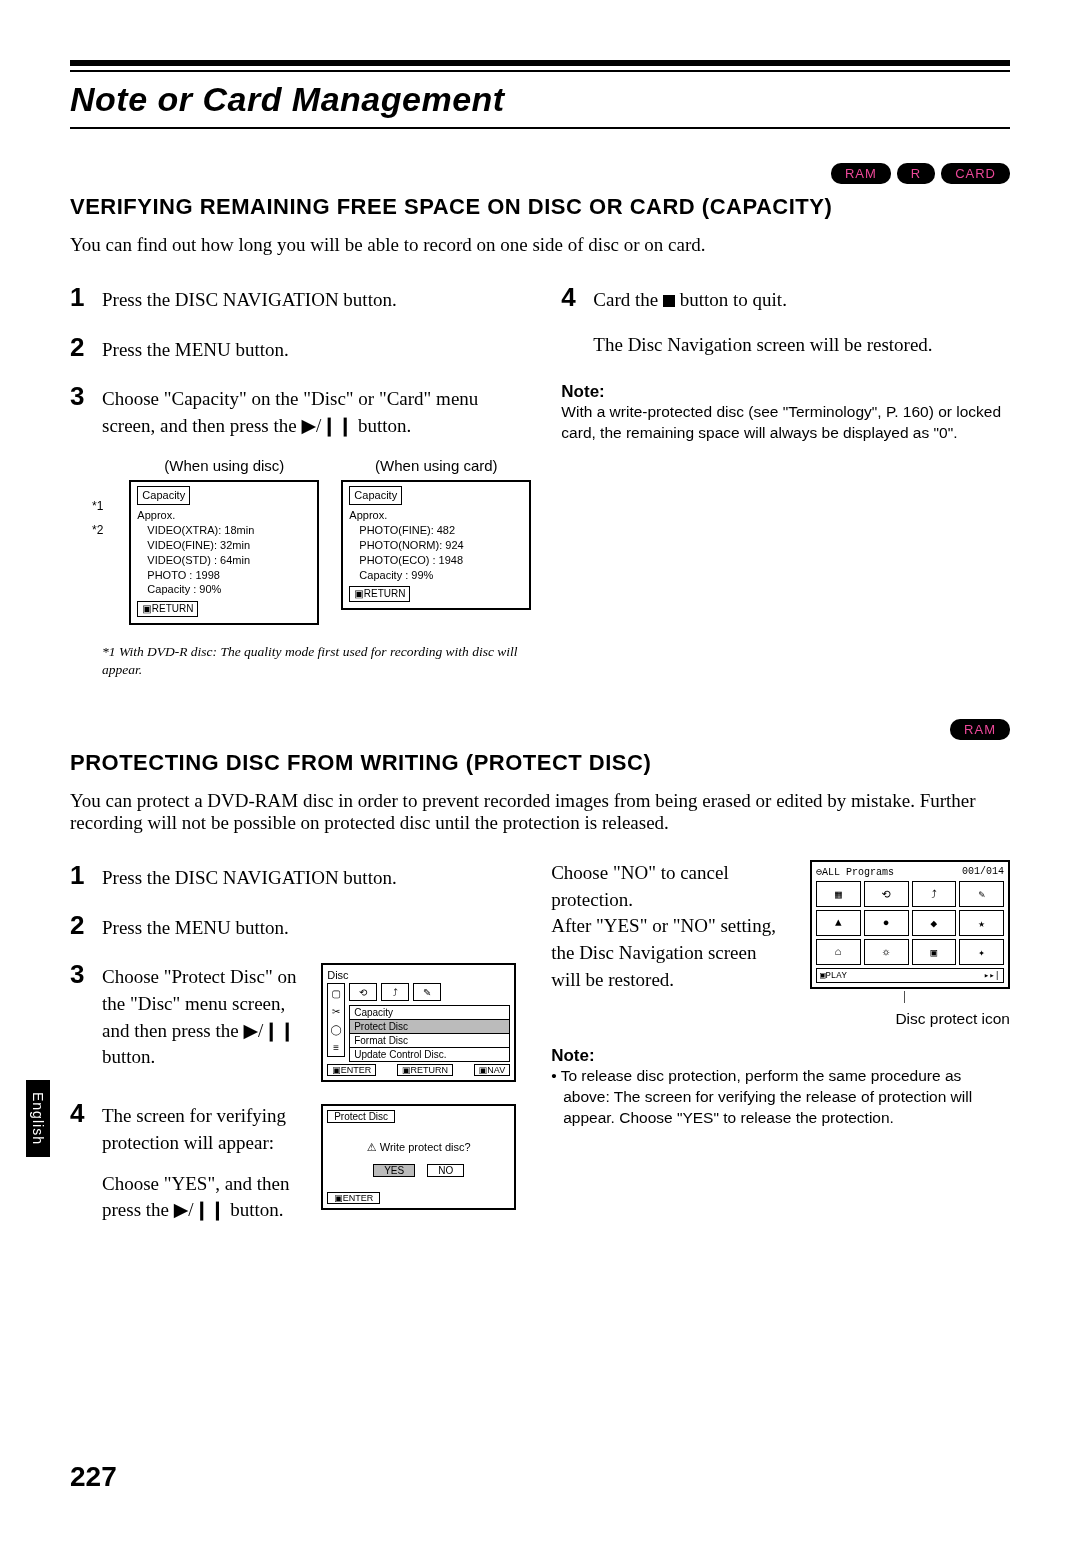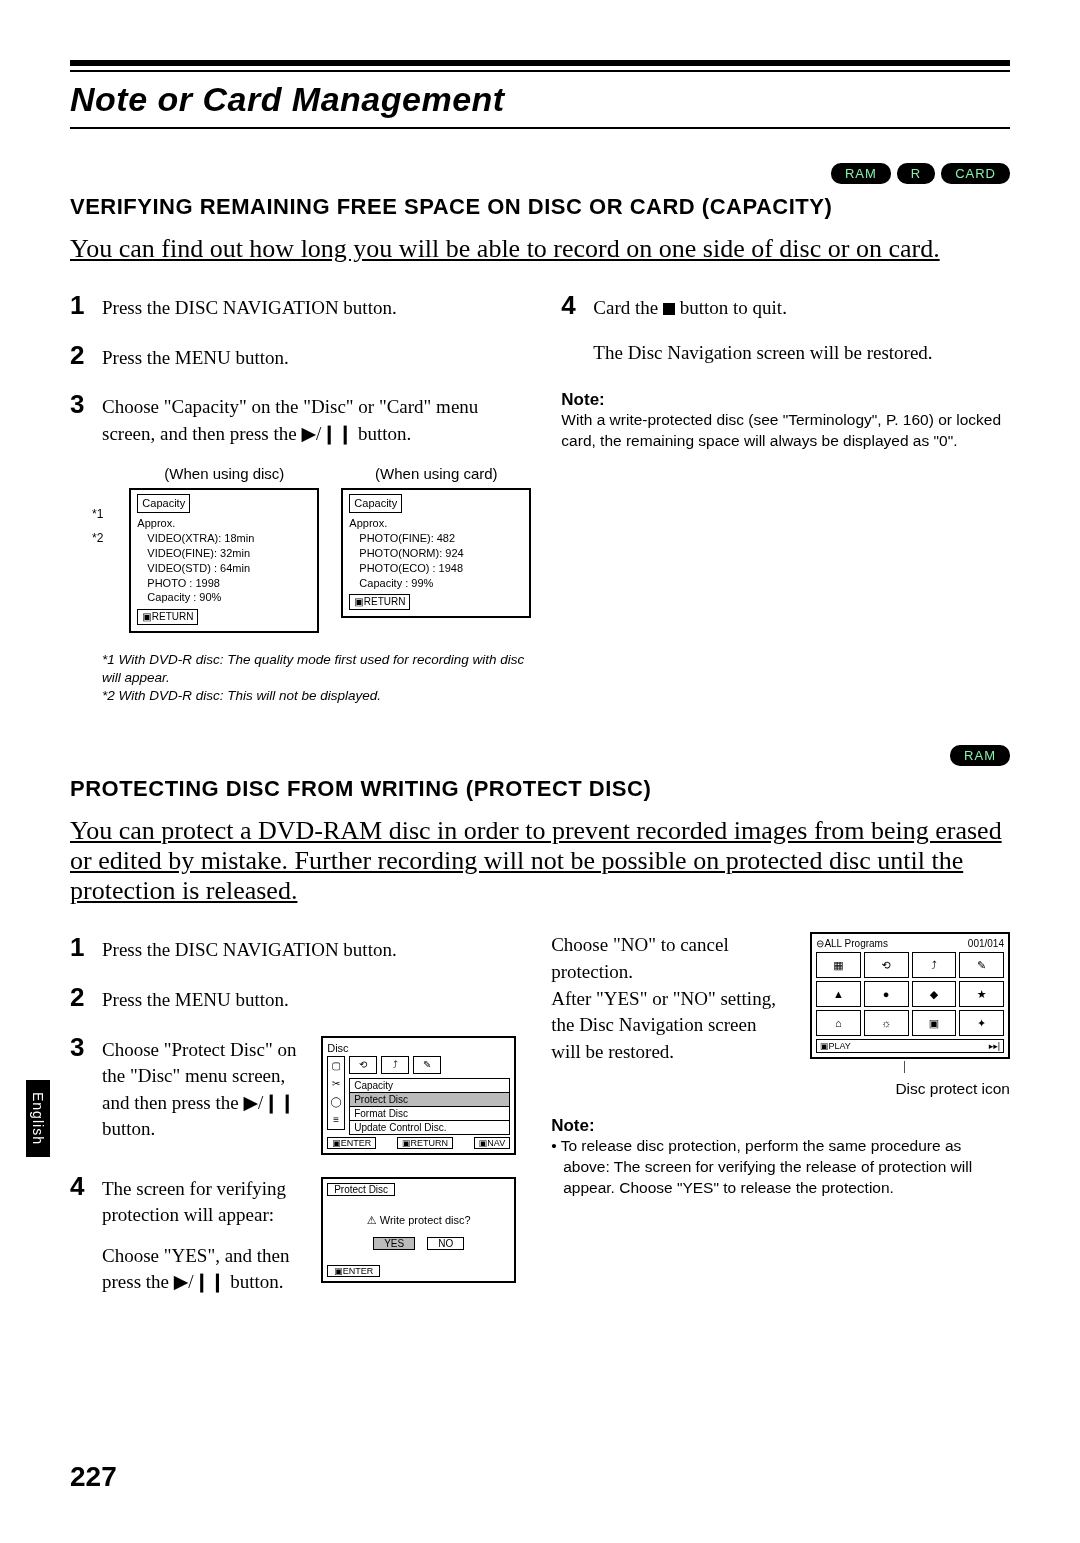--- a/index.html
+++ b/index.html
@@ -19,36 +19,36 @@
     font-style: italic;
     font-size: 34px;
     letter-spacing: 0.5px;
     margin: 4px 0 8px 0;
   }
   .title-underline { border-top: 2px solid #000; margin-bottom: 34px; }
   .badge-row { text-align: right; margin-bottom: 10px; }
   .badge {
     display: inline-block;
     background: #000;
-    color: #86efac;
+    color: #ec4899;
     font-family: Arial, sans-serif;
     font-size: 13px;
     padding: 3px 14px;
     border-radius: 10px;
     margin-left: 2px;
     letter-spacing: 1px;
   }
   h2.section {
     font-family: Arial, sans-serif;
     font-weight: 900;
     font-size: 22px;
     letter-spacing: 0.5px;
     margin-bottom: 14px;
   }
-  .intro { font-size: 26px; margin-bottom: 26px; text-decoration: underline; }
+  .intro { font-size: 19px; margin-bottom: 26px; }
   .cols { display: flex; gap: 30px; }
   .colL { flex: 0 0 48%; }
   .colR { flex: 1; }
   .step { display: flex; align-items: baseline; gap: 10px; margin-bottom: 18px; }
   .stepnum { font-family: Arial, sans-serif; font-weight: 900; font-size: 26px; min-width: 22px; }
   .steptext { font-size: 19px; line-height: 1.4; }
   .note-h { font-family: Arial, sans-serif; font-weight: 700; font-size: 17px; margin-top: 10px; }
   .note-b { font-family: Arial, sans-serif; font-size: 15.5px; line-height: 1.35; }
   .diagrow { display: flex; gap: 22px; margin: 8px 0 12px 22px; align-items: flex-start; }
   .diag-label { font-family: Arial, sans-serif; font-size: 15px; text-align: center; margin-bottom: 6px; }
@@ -57,21 +57,21 @@
     width: 190px;
     font-family: Arial, sans-serif;
     font-size: 11px;
     padding: 4px 6px 6px 6px;
     line-height: 1.35;
     background: #fff;
   }
   .diag-title { border: 1px solid #000; padding: 1px 4px; display: inline-block; margin-bottom: 3px; font-size: 11px; }
   .diag-ret { border: 1px solid #000; padding: 0 4px; display: inline-block; margin-top: 4px; font-size: 10px; }
   .markers { font-size: 12px; font-family: Arial, sans-serif; margin-right: 4px; display: flex; flex-direction: column; justify-content: center; gap: 10px; padding-top: 42px; }
-  .footnotes { font-family: Liberation Sans, sans-serif; font-style: italic; font-size: 13.5px; line-height: 1.35; margin-left: 32px; margin-top: 18px; }
+  .footnotes { font-family: Liberation Serif, serif; font-style: italic; font-size: 13.5px; line-height: 1.35; margin-left: 32px; margin-top: 18px; }
   .sec2 { margin-top: 40px; }
   .menu-diag {
     border: 2px solid #000; width: 195px; font-family: Arial, sans-serif; font-size: 11px;
     padding: 4px 4px 4px 4px; margin-top: 4px;
   }
   .menu-diag .mt { font-size: 11px; margin-bottom: 2px; }
   .icon-strip { display: flex; gap: 4px; margin-bottom: 4px; }
   .ibox { border: 1px solid #000; width: 28px; height: 18px; display: flex; align-items: center; justify-content: center; font-size: 10px; }
   .ibox.tall { width: 18px; height: 74px; flex-direction: column; justify-content: space-around; }
   .menu-items div { border: 1px solid #000; border-top: none; padding: 1px 4px; font-size: 10px; }
@@ -81,21 +81,21 @@
   .menu-bottom span { border: 1px solid #000; padding: 0 4px; }
   .protect-diag {
     border: 2px solid #000; width: 195px; font-family: Arial, sans-serif; font-size: 11px; padding: 4px; margin-top: 6px;
   }
   .protect-diag .pt { border: 1px solid #000; display: inline-block; padding: 0 6px; font-size: 10px; }
   .protect-diag .pq { text-align: center; font-size: 11px; margin: 18px 0 10px 0; }
   .ynrow { display: flex; justify-content: center; gap: 12px; margin-bottom: 14px; }
   .yn { border: 1px solid #000; padding: 0 10px; font-size: 10px; }
   .yn.sel { background: #bbb; }
   .enter-lbl { border: 1px solid #000; display: inline-block; padding: 0 6px; font-size: 9px; }
-  .thumb-diag { border: 2px solid #000; width: 200px; font-family: Liberation Sans, sans-serif; font-size: 10px; padding: 4px; margin-left: auto; }
+  .thumb-diag { border: 2px solid #000; width: 200px; font-family: Liberation Mono, monospace; font-size: 10px; padding: 4px; margin-left: auto; }
   .thumb-diag .hdr { display: flex; justify-content: space-between; font-size: 10px; margin-bottom: 3px; }
   .thumb-grid { display: grid; grid-template-columns: repeat(4, 1fr); gap: 3px; }
   .thumb-grid .cell { border: 1px solid #000; height: 26px; display: flex; align-items: center; justify-content: center; font-size: 11px; }
   .thumb-bot { display: flex; justify-content: space-between; margin-top: 3px; border: 1px solid #000; padding: 1px 3px; font-size: 9px; }
   .thumb-cap { font-family: Arial, sans-serif; text-align: right; font-size: 15.5px; margin-top: 8px; }
   .step-split { display: flex; gap: 14px; align-items: flex-start; margin-bottom: 16px; }
   .step-split .stcol { flex: 1; }
   .step-split .stdiag { flex: 0 0 200px; }
   .bullet-note { font-family: Arial, sans-serif; font-size: 15.5px; line-height: 1.35; padding-left: 12px; text-indent: -12px; }
   .side-tab {
@@ -172,21 +172,20 @@
             <div>PHOTO(ECO) : 1948</div>
             <div>Capacity   : 99%</div>
           </div>
           <div class="diag-ret">▣RETURN</div>
         </div>
       </div>
     </div>
 
     <div class="footnotes">
       <div>*1  With DVD-R disc: The quality mode first used for recording with disc will appear.</div>
-      <div>*2  With DVD-R disc: This will not be displayed.</div>
     </div>
   </div>
 
   <div class="colR">
     <div class="step">
         <div class="stepnum">4</div>
       <div class="steptext">
         <span>Card the </span><span class="sq"></span><span> button to quit.</span>
       </div>
     </div>

